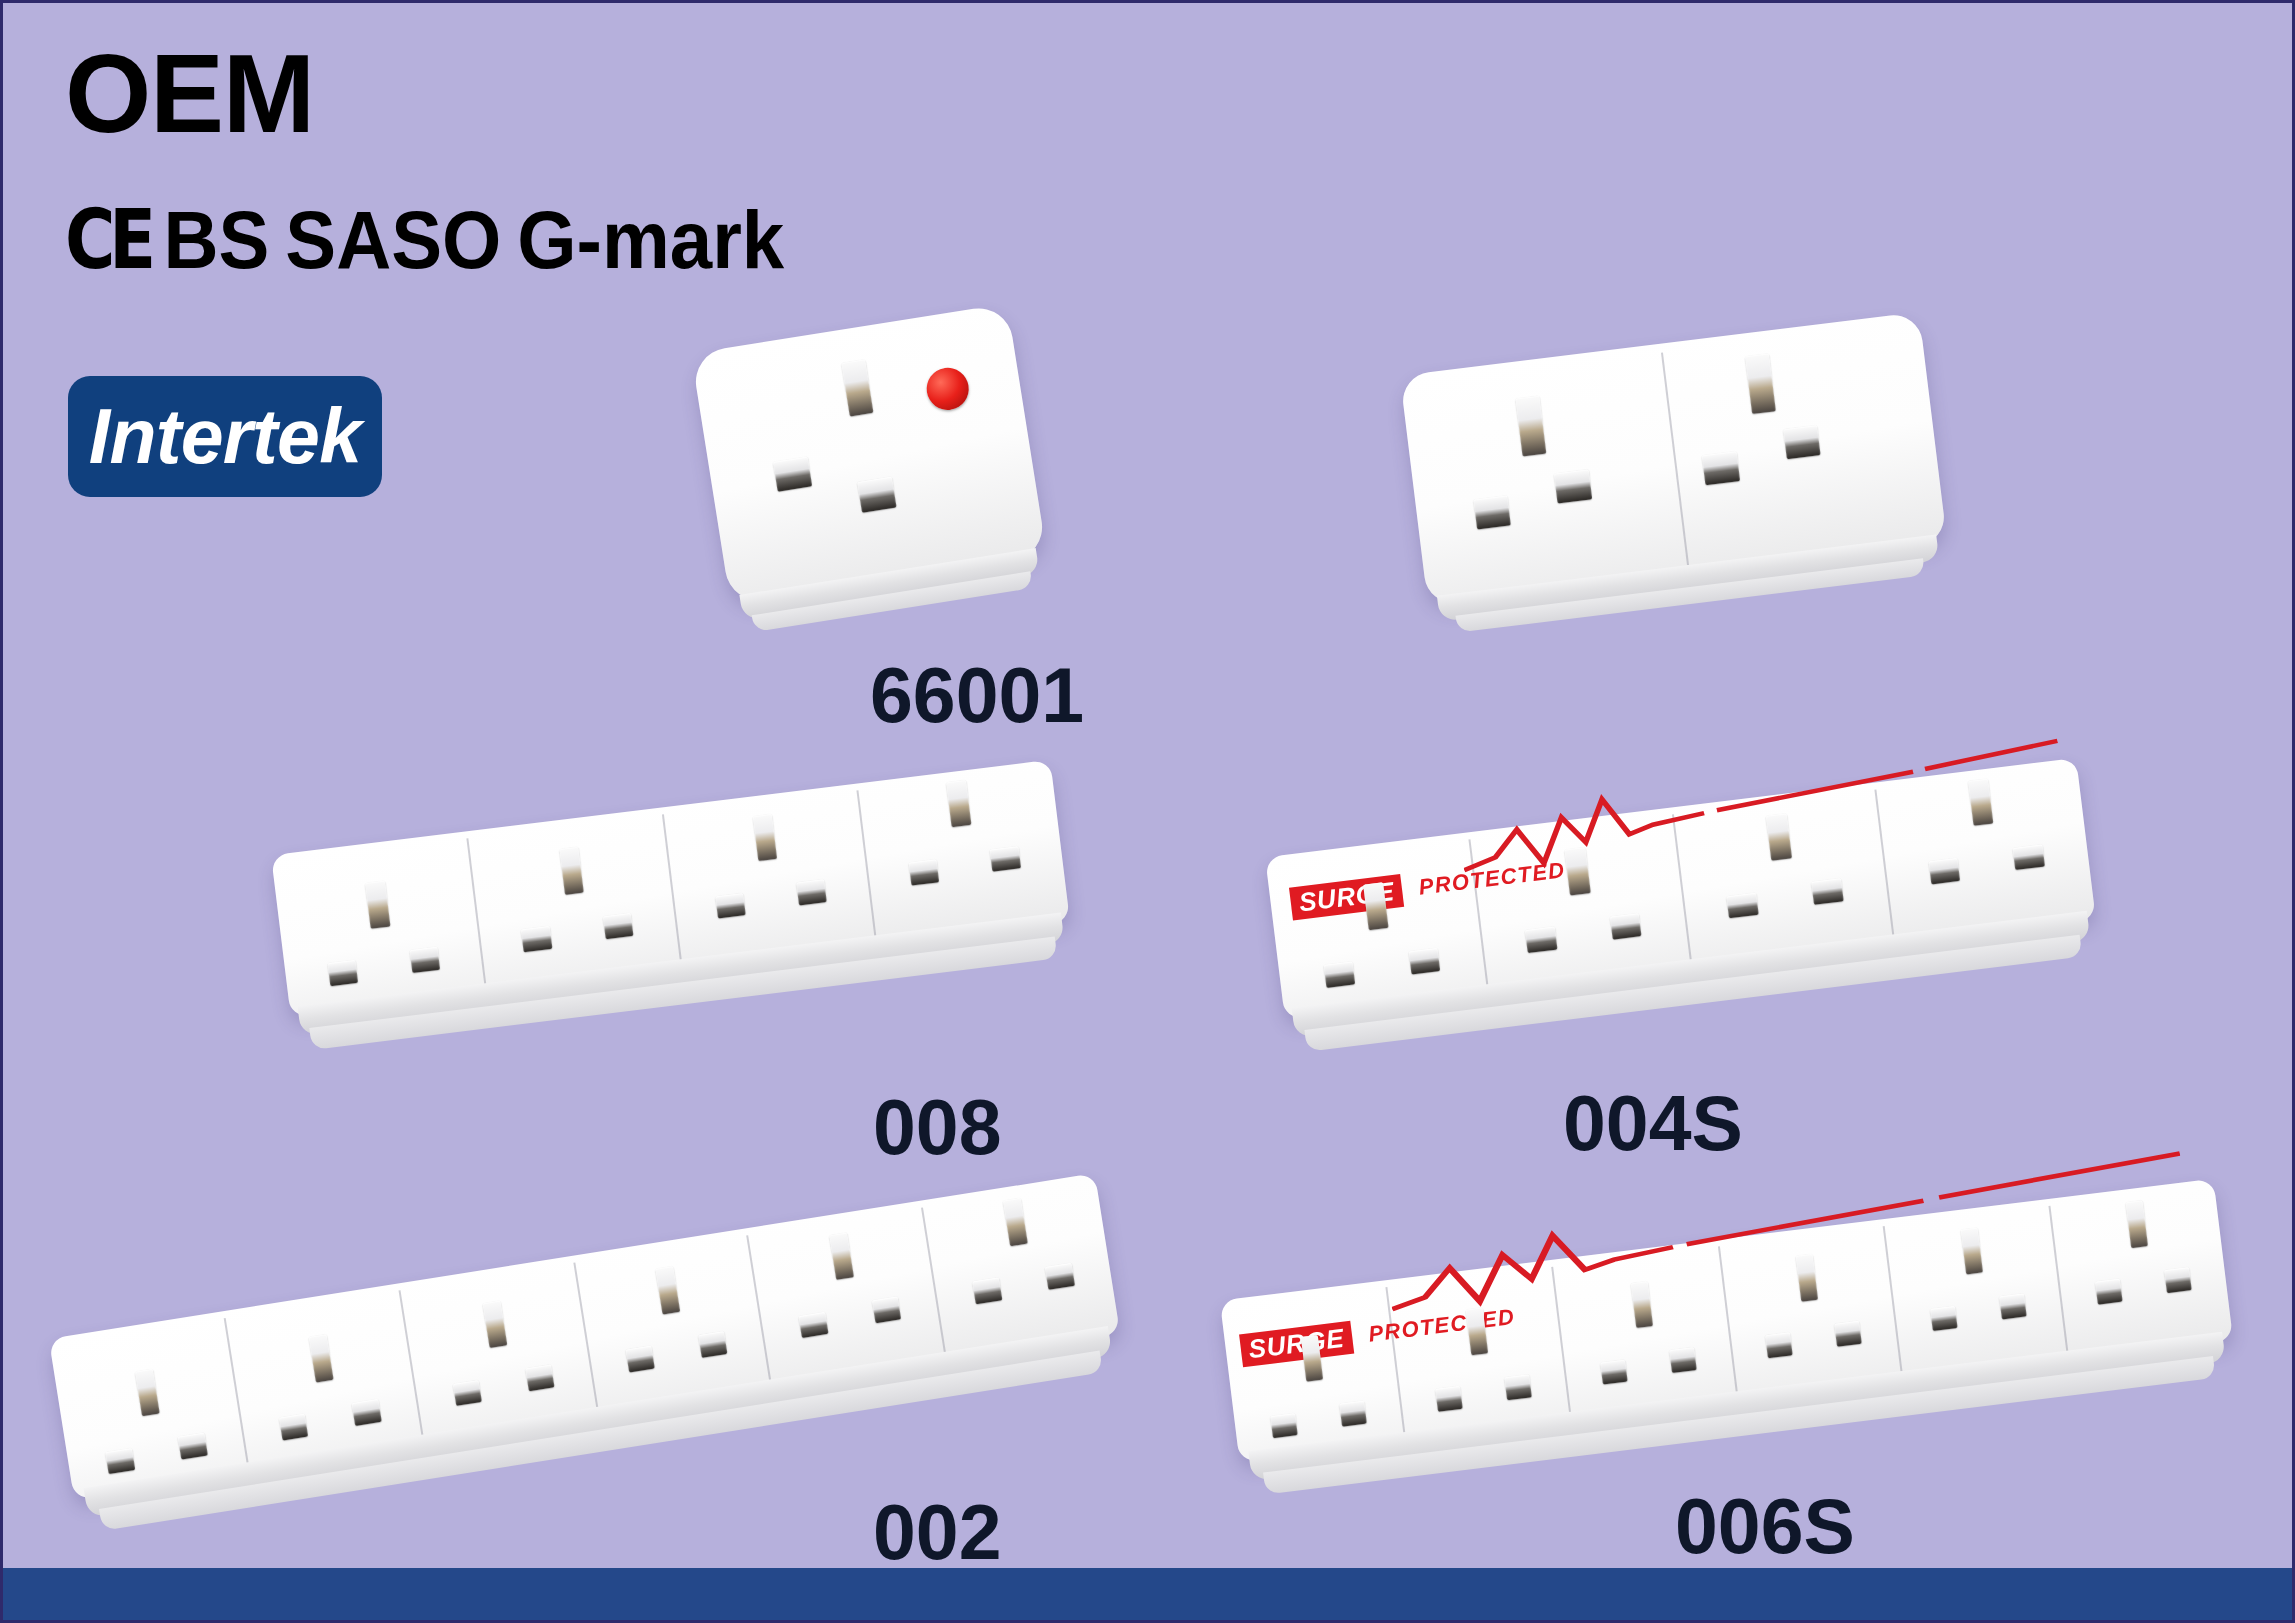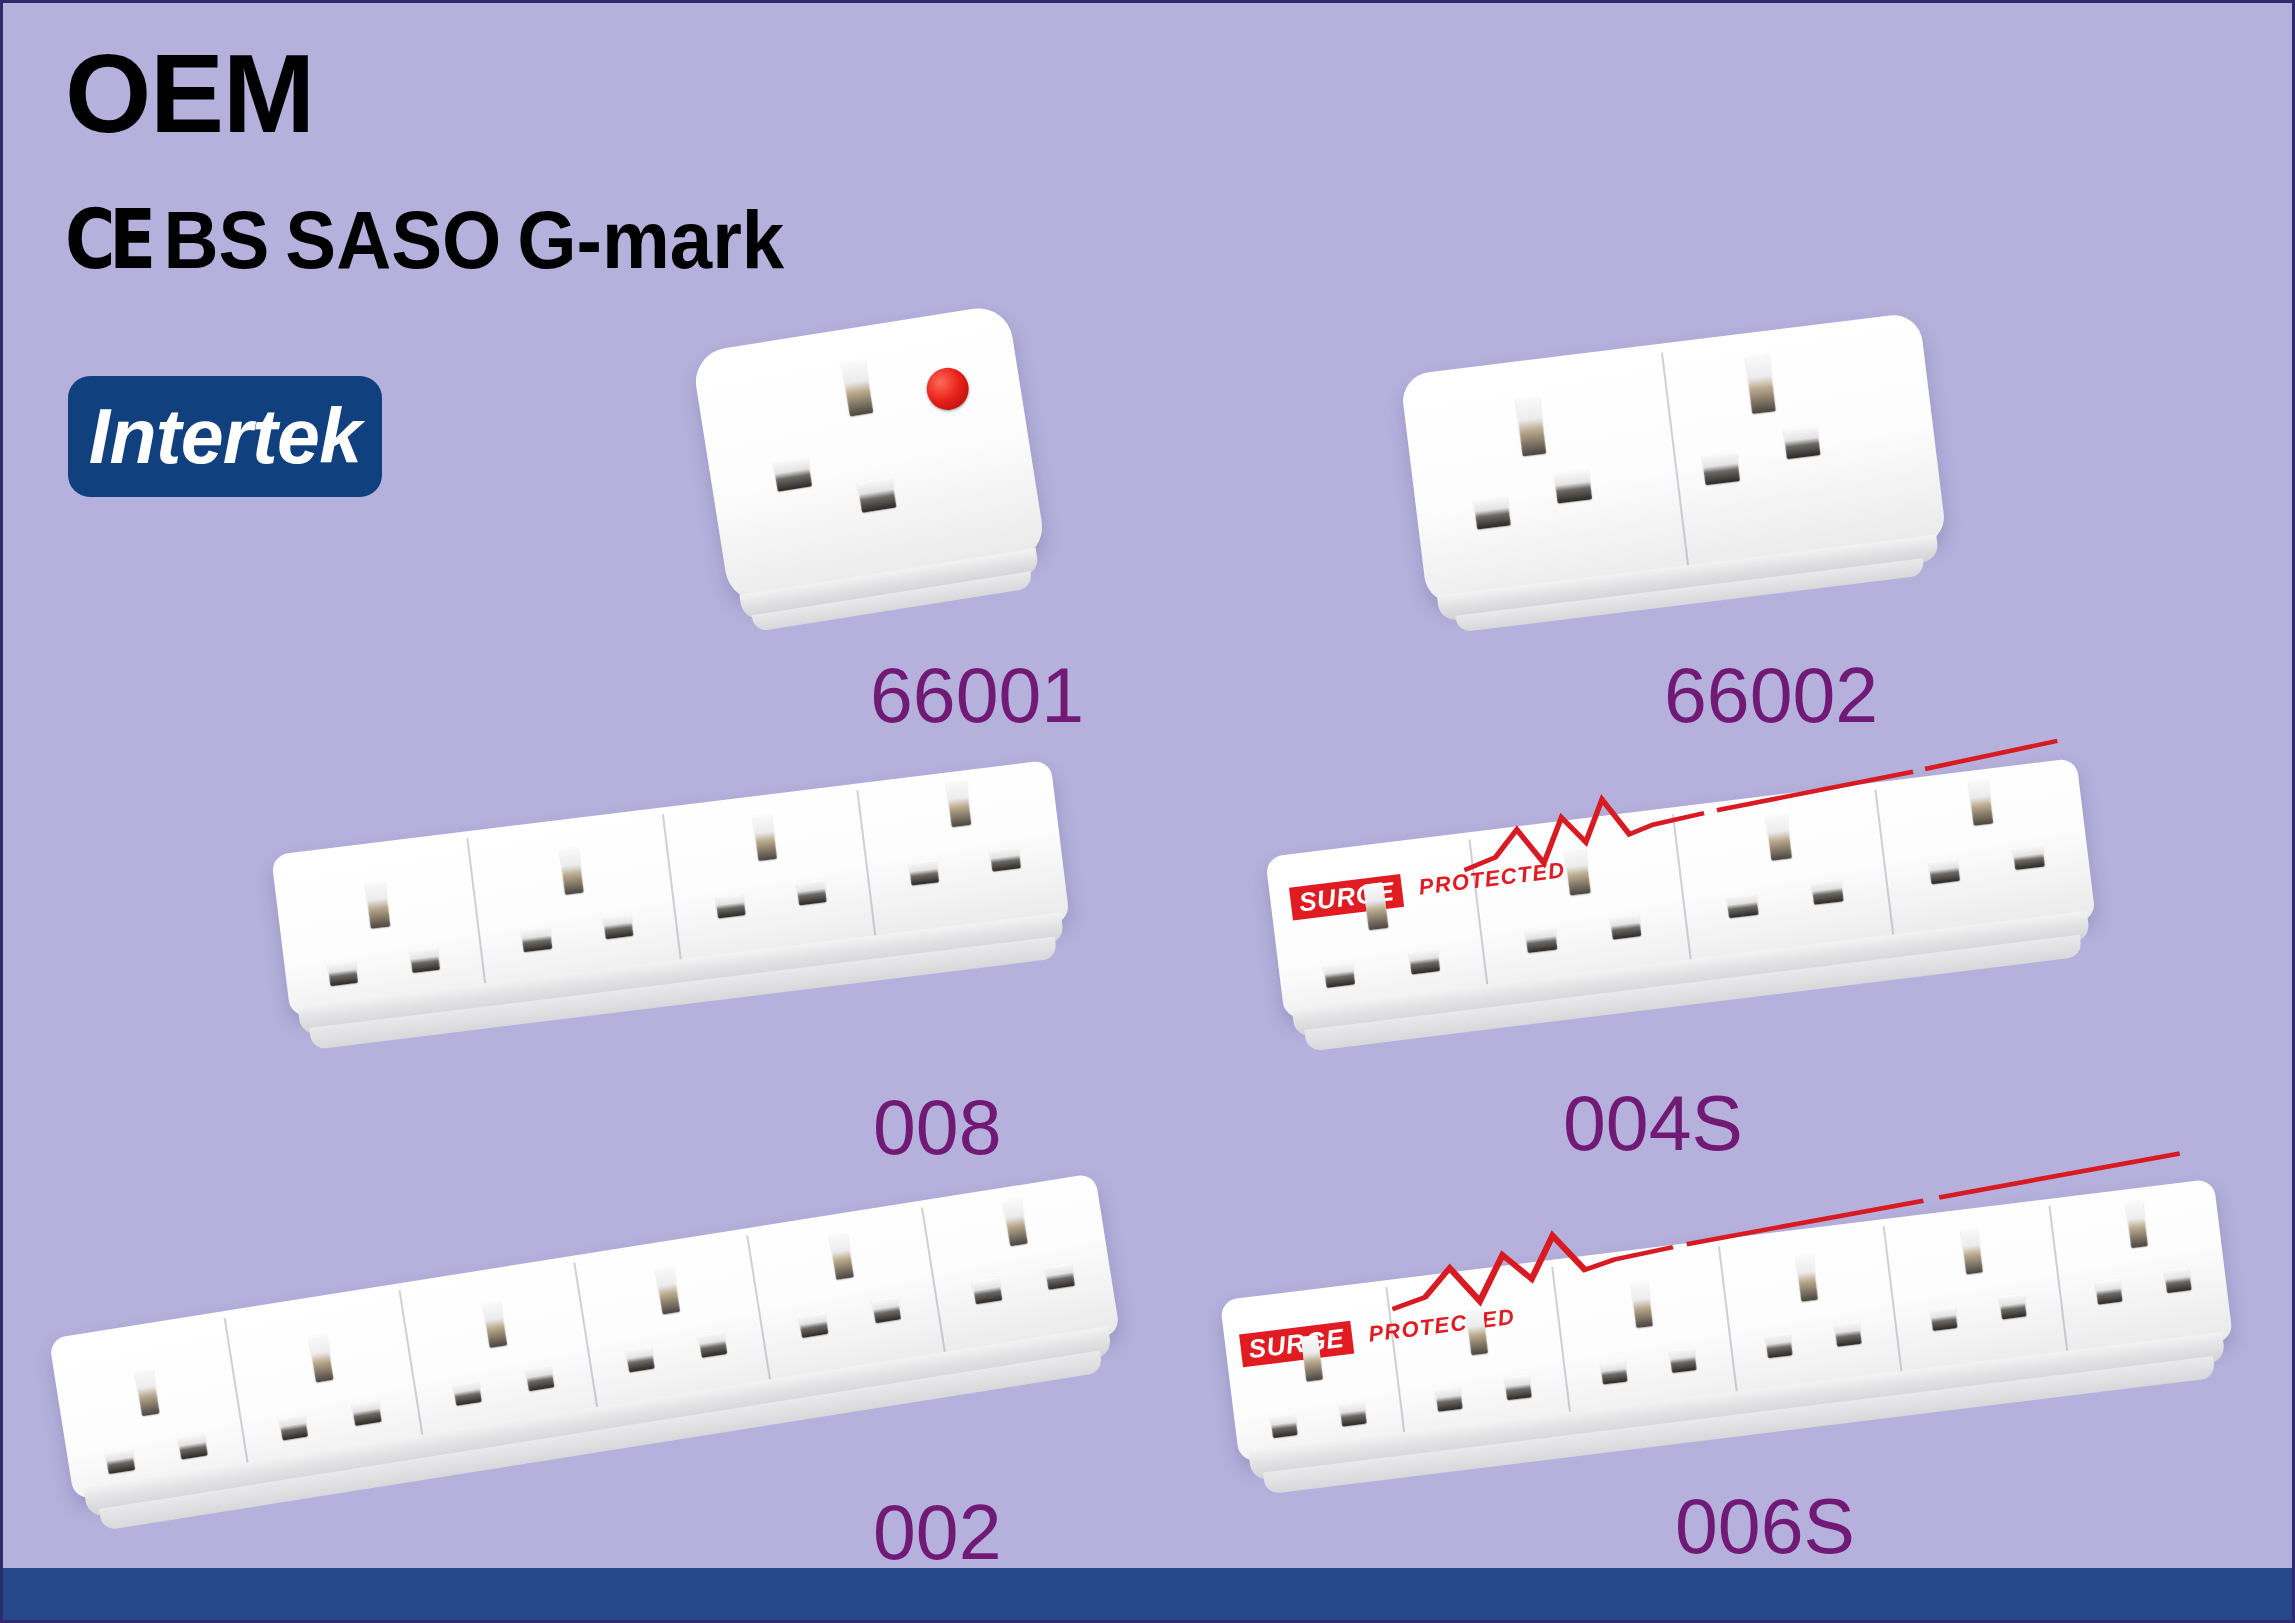--- a/index.html
+++ b/index.html
@@ -47,21 +47,21 @@
 
   
   #bottom-bar{
     position:absolute;left:0;bottom:0;width:100%;height:52px;
     background:#24488a;
   }
 
   
   .caption{
     position:absolute;
-    font-size:77px;color:#701a75;line-height:1;white-space:nowrap;
+    font-size:77px;color:#0f172a;line-height:1;white-space:nowrap;font-weight:bold;
   }
 
   
   .product{position:absolute;}
   .body{
     position:relative;width:100%;height:100%;
     background:linear-gradient(177deg,#ffffff 0%,#fdfdfd 52%,#e9e9ea 100%);
     border-radius:17px;
     box-shadow:0 9.2px 17px rgba(60,50,110,.22);
   }
@@ -150,21 +150,20 @@
       <div class="slot" style="left:11%;top:57%;width:6.6%;height:13%;"></div>
       <div class="slot" style="left:27%;top:50%;width:6.6%;height:13%;"></div>
 
       <div class="slot earth" style="left:66%;top:10%;width:4.6%;height:25%;"></div>
       <div class="slot" style="left:55.5%;top:50%;width:6.6%;height:13%;"></div>
       <div class="slot" style="left:71.5%;top:43%;width:6.6%;height:13%;"></div>
     </div>
     <div class="lip" style="left:2%;right:2%;bottom:-17px;height:26px;"></div>
     <div class="lip2" style="left:5%;right:5%;bottom:-30px;height:17px;"></div>
   </div>
-  <div class="caption" style="left:1661px;top:654px;">66002</div>
 
   <div class="product" style="left:275px;top:804px;width:785px;height:163px;transform:rotate(-7deg);">
     <div class="body">
       <div class="seam" style="left:25%;"></div>
       <div class="seam" style="left:50%;"></div>
       <div class="seam" style="left:75%;"></div>
       <div class="slot earth" style="left:11.5%;top:24%;width:2.5%;height:28%;"></div>
       <div class="slot" style="left:5.5%;top:70%;width:3.6%;height:14%;"></div>
       <div class="slot" style="left:16%;top:68%;width:3.6%;height:14%;"></div>
       <div class="slot earth" style="left:36.5%;top:18%;width:2.5%;height:28%;"></div>

